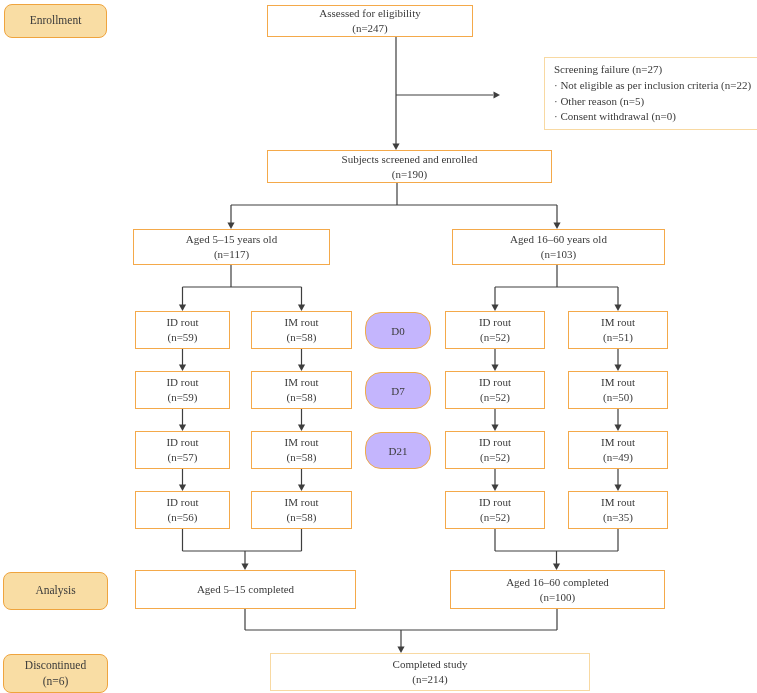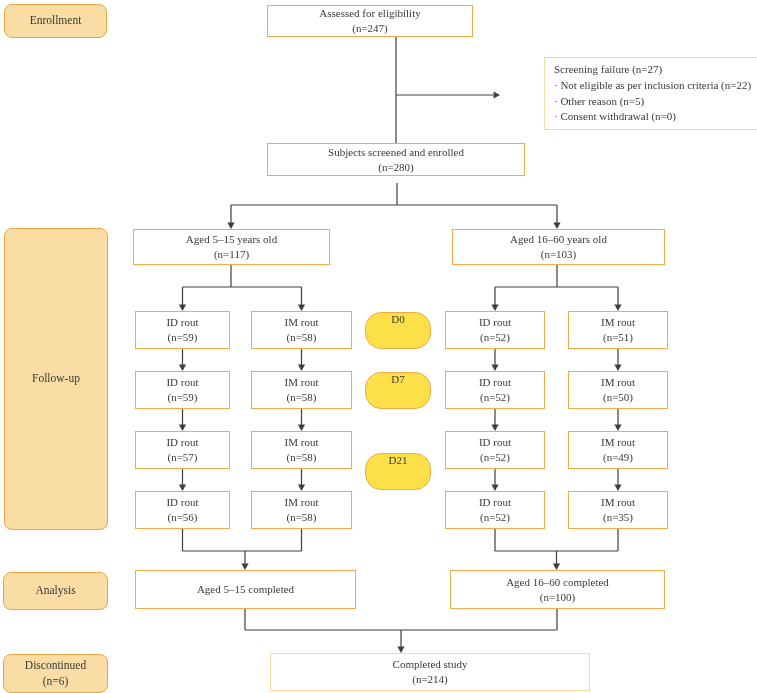--- a/index.html
+++ b/index.html
@@ -9,22 +9,22 @@
   }
   #connectors{position:absolute;left:0;top:0;z-index:0;}
   .stage{
     position:absolute;box-sizing:border-box;z-index:1;
     background:#f9dda4;border:1.5px solid #efa43e;border-radius:8px;
     display:flex;flex-direction:column;align-items:center;justify-content:center;
     text-align:center;font-size:11.5px;line-height:1.35;
   }
   .tp{
     position:absolute;box-sizing:border-box;z-index:1;
-    background:#fde047;border:1.5px solid #f0ab49;border-radius:16px;
-    display:flex;align-items:flex-start;justify-content:center;
+    background:#c4b5fd;border:1.5px solid #f0ab49;border-radius:16px;
+    display:flex;align-items:center;justify-content:center;
     text-align:center;font-size:11px;
   }
   .box{
     position:absolute;box-sizing:border-box;z-index:1;
     background:#ffffff;border:1.4px solid #f4a94a;
     display:flex;flex-direction:column;align-items:center;justify-content:center;
     text-align:center;font-size:11px;line-height:1.32;
   }
   .box.light{border-color:#f8d9a2;}
   .box.screening{
@@ -71,46 +71,43 @@
       <polygon points="614.4,484.5 621.6,484.5 618,491"></polygon>
       <polygon points="241.4,563.5 248.6,563.5 245,570"></polygon>
       <polygon points="552.9,563.5 560.1,563.5 556.5,570"></polygon>
       <polygon points="397.4,646.5 404.6,646.5 401,653"></polygon>
     </g>
   </svg>
 
   <div class="stage" style="left:4px;top:4px;width:103px;height:34px">
     <div class="l">Enrollment</div>
   </div>
-  <div class="stage" style="left:4px;top:228px;width:104px;height:302px">
-    <div class="l">Follow-up</div>
-  </div>
   <div class="stage" style="left:3px;top:572px;width:105px;height:38px">
     <div class="l">Analysis</div>
   </div>
   <div class="stage" style="left:3px;top:654px;width:105px;height:39px">
     <div class="l">Discontinued</div>
     <div class="l">(n=6)</div>
   </div>
 
   <div class="box" style="left:267px;top:5px;width:206px;height:32px">
     <div class="l">Assessed for eligibility</div>
     <div class="l">(n=247)</div>
   </div>
 
   <div class="box light screening" style="left:500px;top:57px;width:253px;height:73px;font-size:11px">
     <div class="l">Screening failure (n=27)</div>
     <div class="l">· Not eligible as per inclusion criteria (n=22)</div>
     <div class="l">· Other reason (n=5)</div>
     <div class="l">· Consent withdrawal (n=0)</div>
   </div>
 
-  <div class="box" style="left:267px;top:143px;width:258px;height:33px">
+  <div class="box" style="left:267px;top:150px;width:285px;height:33px">
     <div class="l">Subjects screened and enrolled</div>
-    <div class="l">(n=280)</div>
+    <div class="l">(n=190)</div>
   </div>
 
   <div class="box" style="left:133px;top:229px;width:197px;height:36px">
     <div class="l">Aged 5–15 years old</div>
     <div class="l">(n=117)</div>
   </div>
   <div class="box" style="left:452px;top:229px;width:213px;height:36px">
     <div class="l">Aged 16–60 years old</div>
     <div class="l">(n=103)</div>
   </div>
@@ -156,21 +153,21 @@
   </div>
 
   <div class="box" style="left:135px;top:431px;width:95px;height:38px">
     <div class="l">ID rout</div>
     <div class="l">(n=57)</div>
   </div>
   <div class="box" style="left:251px;top:431px;width:101px;height:38px">
     <div class="l">IM rout</div>
     <div class="l">(n=58)</div>
   </div>
-  <div class="tp" style="left:365px;top:453px;width:66px;height:37px">
+  <div class="tp" style="left:365px;top:432px;width:66px;height:37px">
     <div class="l">D21</div>
   </div>
   <div class="box" style="left:445px;top:431px;width:100px;height:38px">
     <div class="l">ID rout</div>
     <div class="l">(n=52)</div>
   </div>
   <div class="box" style="left:568px;top:431px;width:100px;height:38px">
     <div class="l">IM rout</div>
     <div class="l">(n=49)</div>
   </div>

